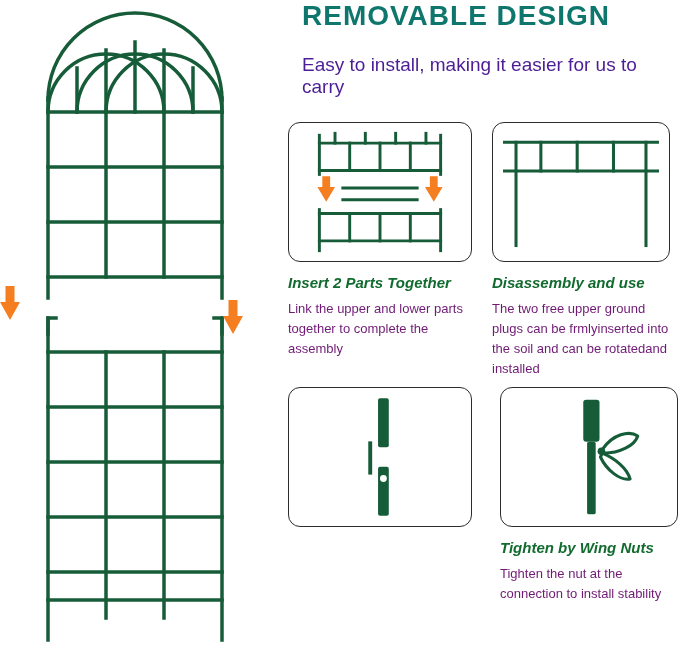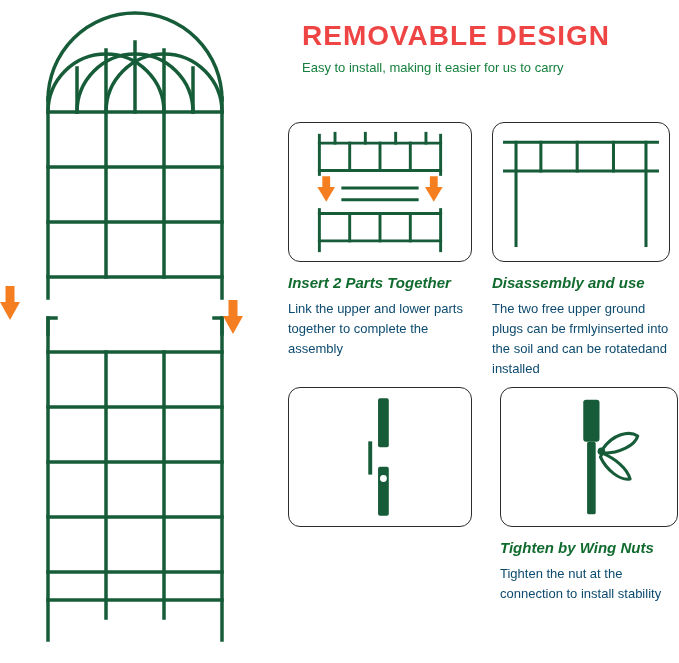--- a/index.html
+++ b/index.html
@@ -1,36 +1,36 @@
 <!DOCTYPE html>
 <html><head>
 <meta charset="utf-8">
 <style>
   html,body{margin:0;padding:0;background:#fff;}
   .page{position:relative;width:679px;height:663px;background:#ffffff;
         font-family:"Liberation Sans",sans-serif;overflow:hidden;}
 
   .trellis{position:absolute;left:0;top:0;}
 
-  .title{position:absolute;left:302px;top:20px;width:372px;
-         font-size:28px;font-weight:800;color:#ef4444;letter-spacing:1px;
+  .title{position:absolute;left:302px;top:0;width:372px;
+         font-size:28px;font-weight:800;color:#0f766e;letter-spacing:1px;
          white-space:nowrap;}
-  .subtitle{position:absolute;left:302px;top:60px;width:372px;
-            font-size:13px;color:#15803d;}
+  .subtitle{position:absolute;left:302px;top:54px;width:372px;
+            font-size:19px;color:#4c1d95;}
 
   .cell{position:absolute;width:184px;}
   .c1{left:288px;top:122px;}
   .c2{left:492px;top:122px;width:178px;}
   .c3{left:288px;top:387px;}
   .c4{left:500px;top:387px;width:178px;}
 
   .figure{height:138px;border:1.6px solid #2c2c2c;border-radius:12px;
           display:flex;align-items:center;justify-content:center;background:#fff;}
   .caption{margin-top:12px;font-size:15px;font-weight:700;color:#116b2f;font-style:italic;}
-  .bodytext{margin-top:8px;font-size:13px;line-height:1.55;color:#0c4a6e;}
+  .bodytext{margin-top:8px;font-size:13px;line-height:1.55;color:#701a75;}
 </style>
 </head>
 <body>
 
 <div class="page">
 
   <svg class="trellis" viewBox="0 0 270 663" width="270" height="663" aria-hidden="true">
     <g stroke="#165c38" stroke-width="3.5" fill="none" stroke-linecap="square">
 
       <path d="M48 100 A87 87 0 0 1 222 100"></path>

